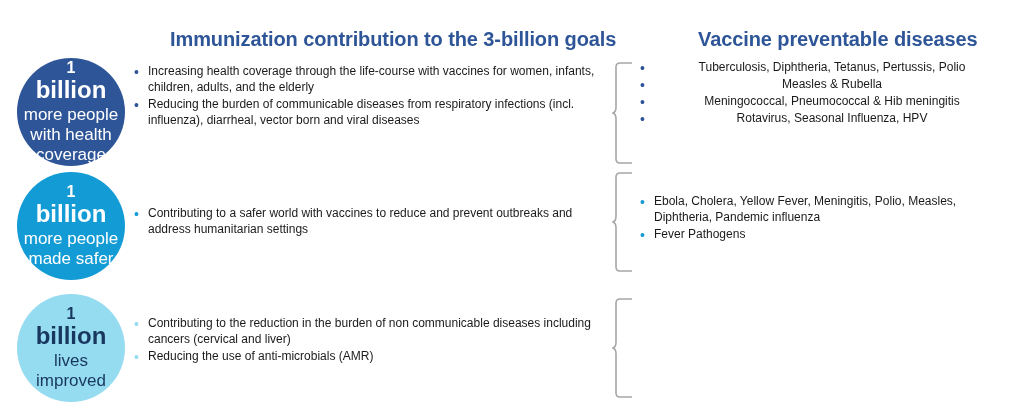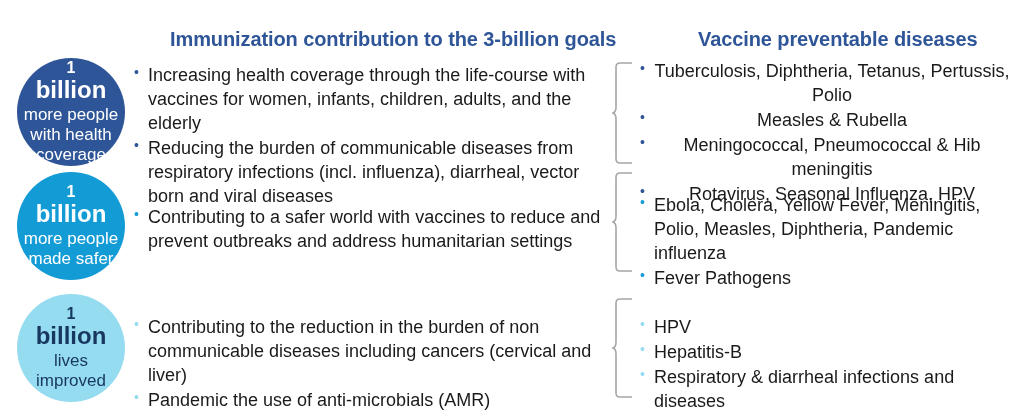--- a/index.html
+++ b/index.html
@@ -93,21 +93,21 @@
     left: 134px;
     width: 470px;
   }
   .disease-list {
     left: 640px;
     width: 370px;
   }
   .goal-list li, .disease-list li {
     position: relative;
     padding-left: 14px;
-    font-size: 18px;
+    font-size: 12px;
     line-height: 1.33;
     color: #1a1a1a;
     margin-bottom: 1px;
   }
   .goal-list li::before, .disease-list li::before {
     content: "\2022";
     position: absolute;
     left: 0;
     top: -1px;
     font-size: 14px;
@@ -187,23 +187,18 @@
 </div>
 
 <div class="row" id="row-2">
   <div class="circle">
     <span class="circle-num">1</span>
     <span class="circle-unit">billion</span>
     <span class="circle-sub">lives improved</span>
   </div>
   <ul class="goal-list">
       <li style="--bc: #96DCF0; color: rgb(26, 26, 26);">Contributing to the reduction in the burden of non communicable diseases including cancers (cervical and liver)</li>
-      <li style="--bc: #96DCF0; color: rgb(26, 26, 26);">Pandemic the use of anti-microbials (AMR)</li>
+      <li style="--bc: #96DCF0; color: rgb(26, 26, 26);">Reducing the use of anti-microbials (AMR)</li>
     </ul>
   <svg class="brace" width="22" height="100" viewBox="0 0 22 100" preserveAspectRatio="none">
     <path d="M20 1 H8 Q4 1 4 5 V44 Q4 49 1 50 Q4 51 4 56 V95 Q4 99 8 99 H20" fill="none" stroke="#A6A6A6" stroke-width="1.6"></path>
   </svg>
-  <ul class="disease-list">
-      <li style="--bc: #96DCF0; color: rgb(26, 26, 26);">HPV</li>
-      <li style="--bc: #96DCF0; color: rgb(26, 26, 26);">Hepatitis-B</li>
-      <li style="--bc: #96DCF0; color: rgb(26, 26, 26);">Respiratory &amp; diarrheal infections and diseases</li>
-    </ul>
 </div>
 
 </body></html>

